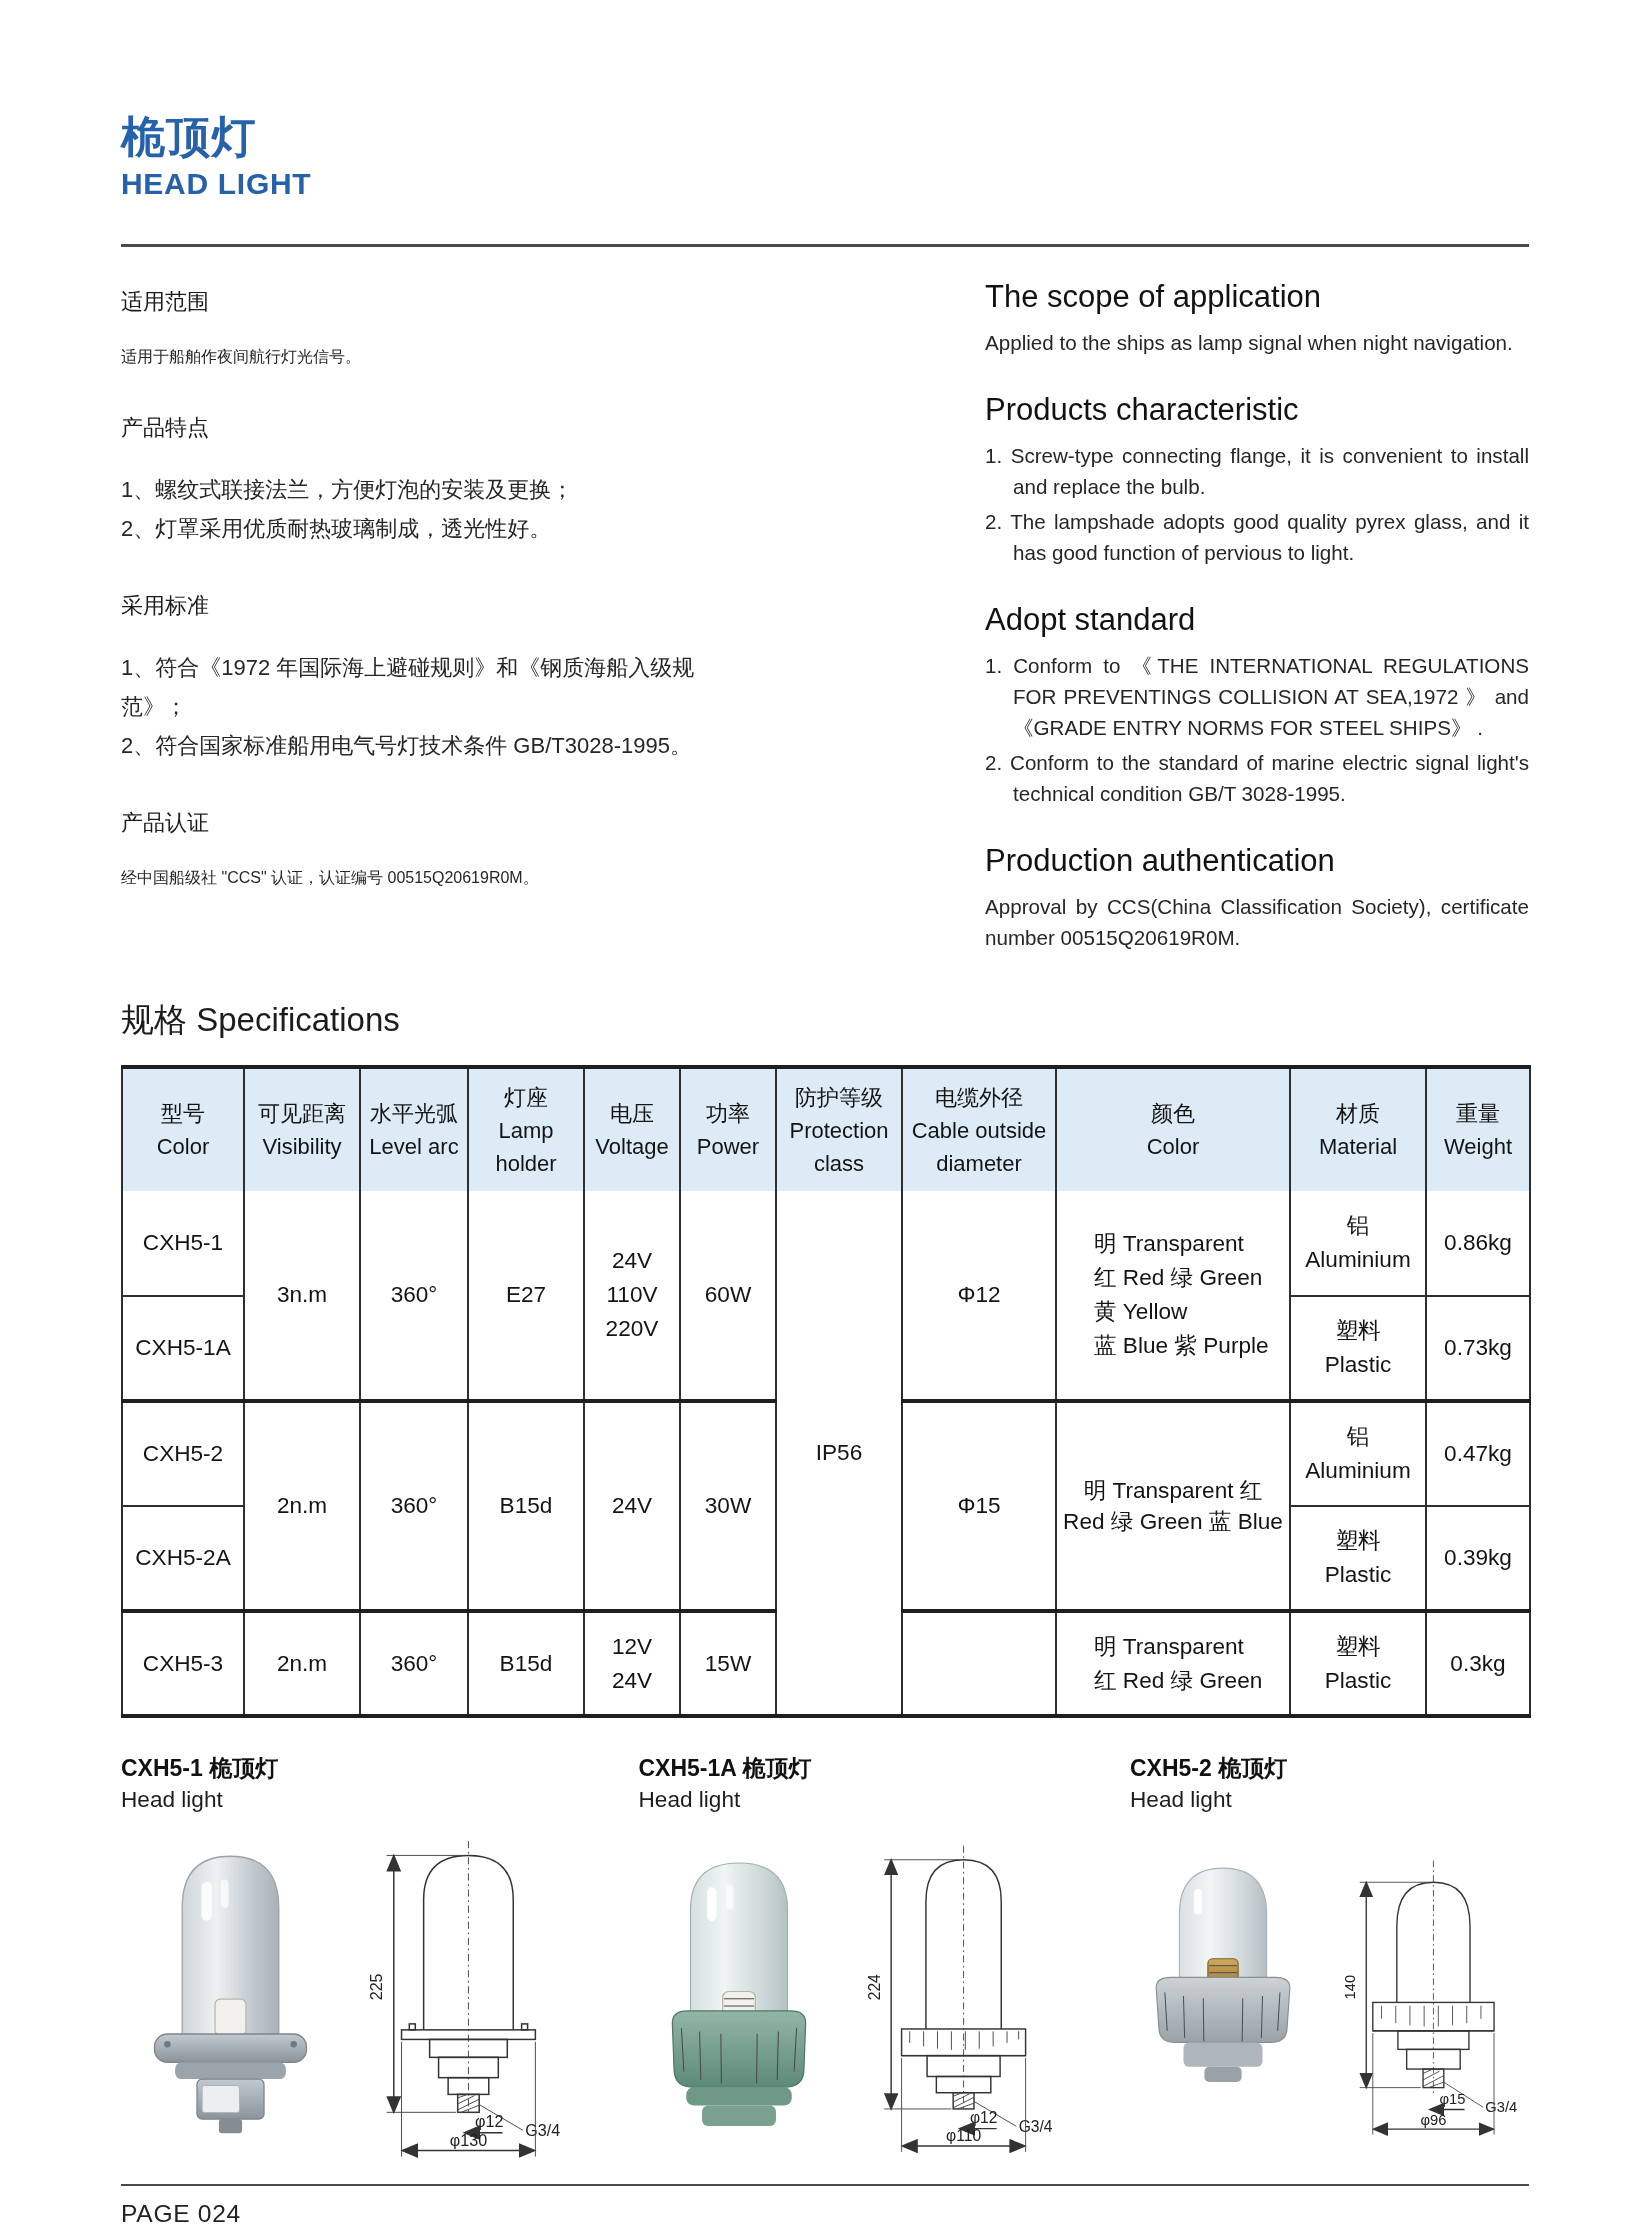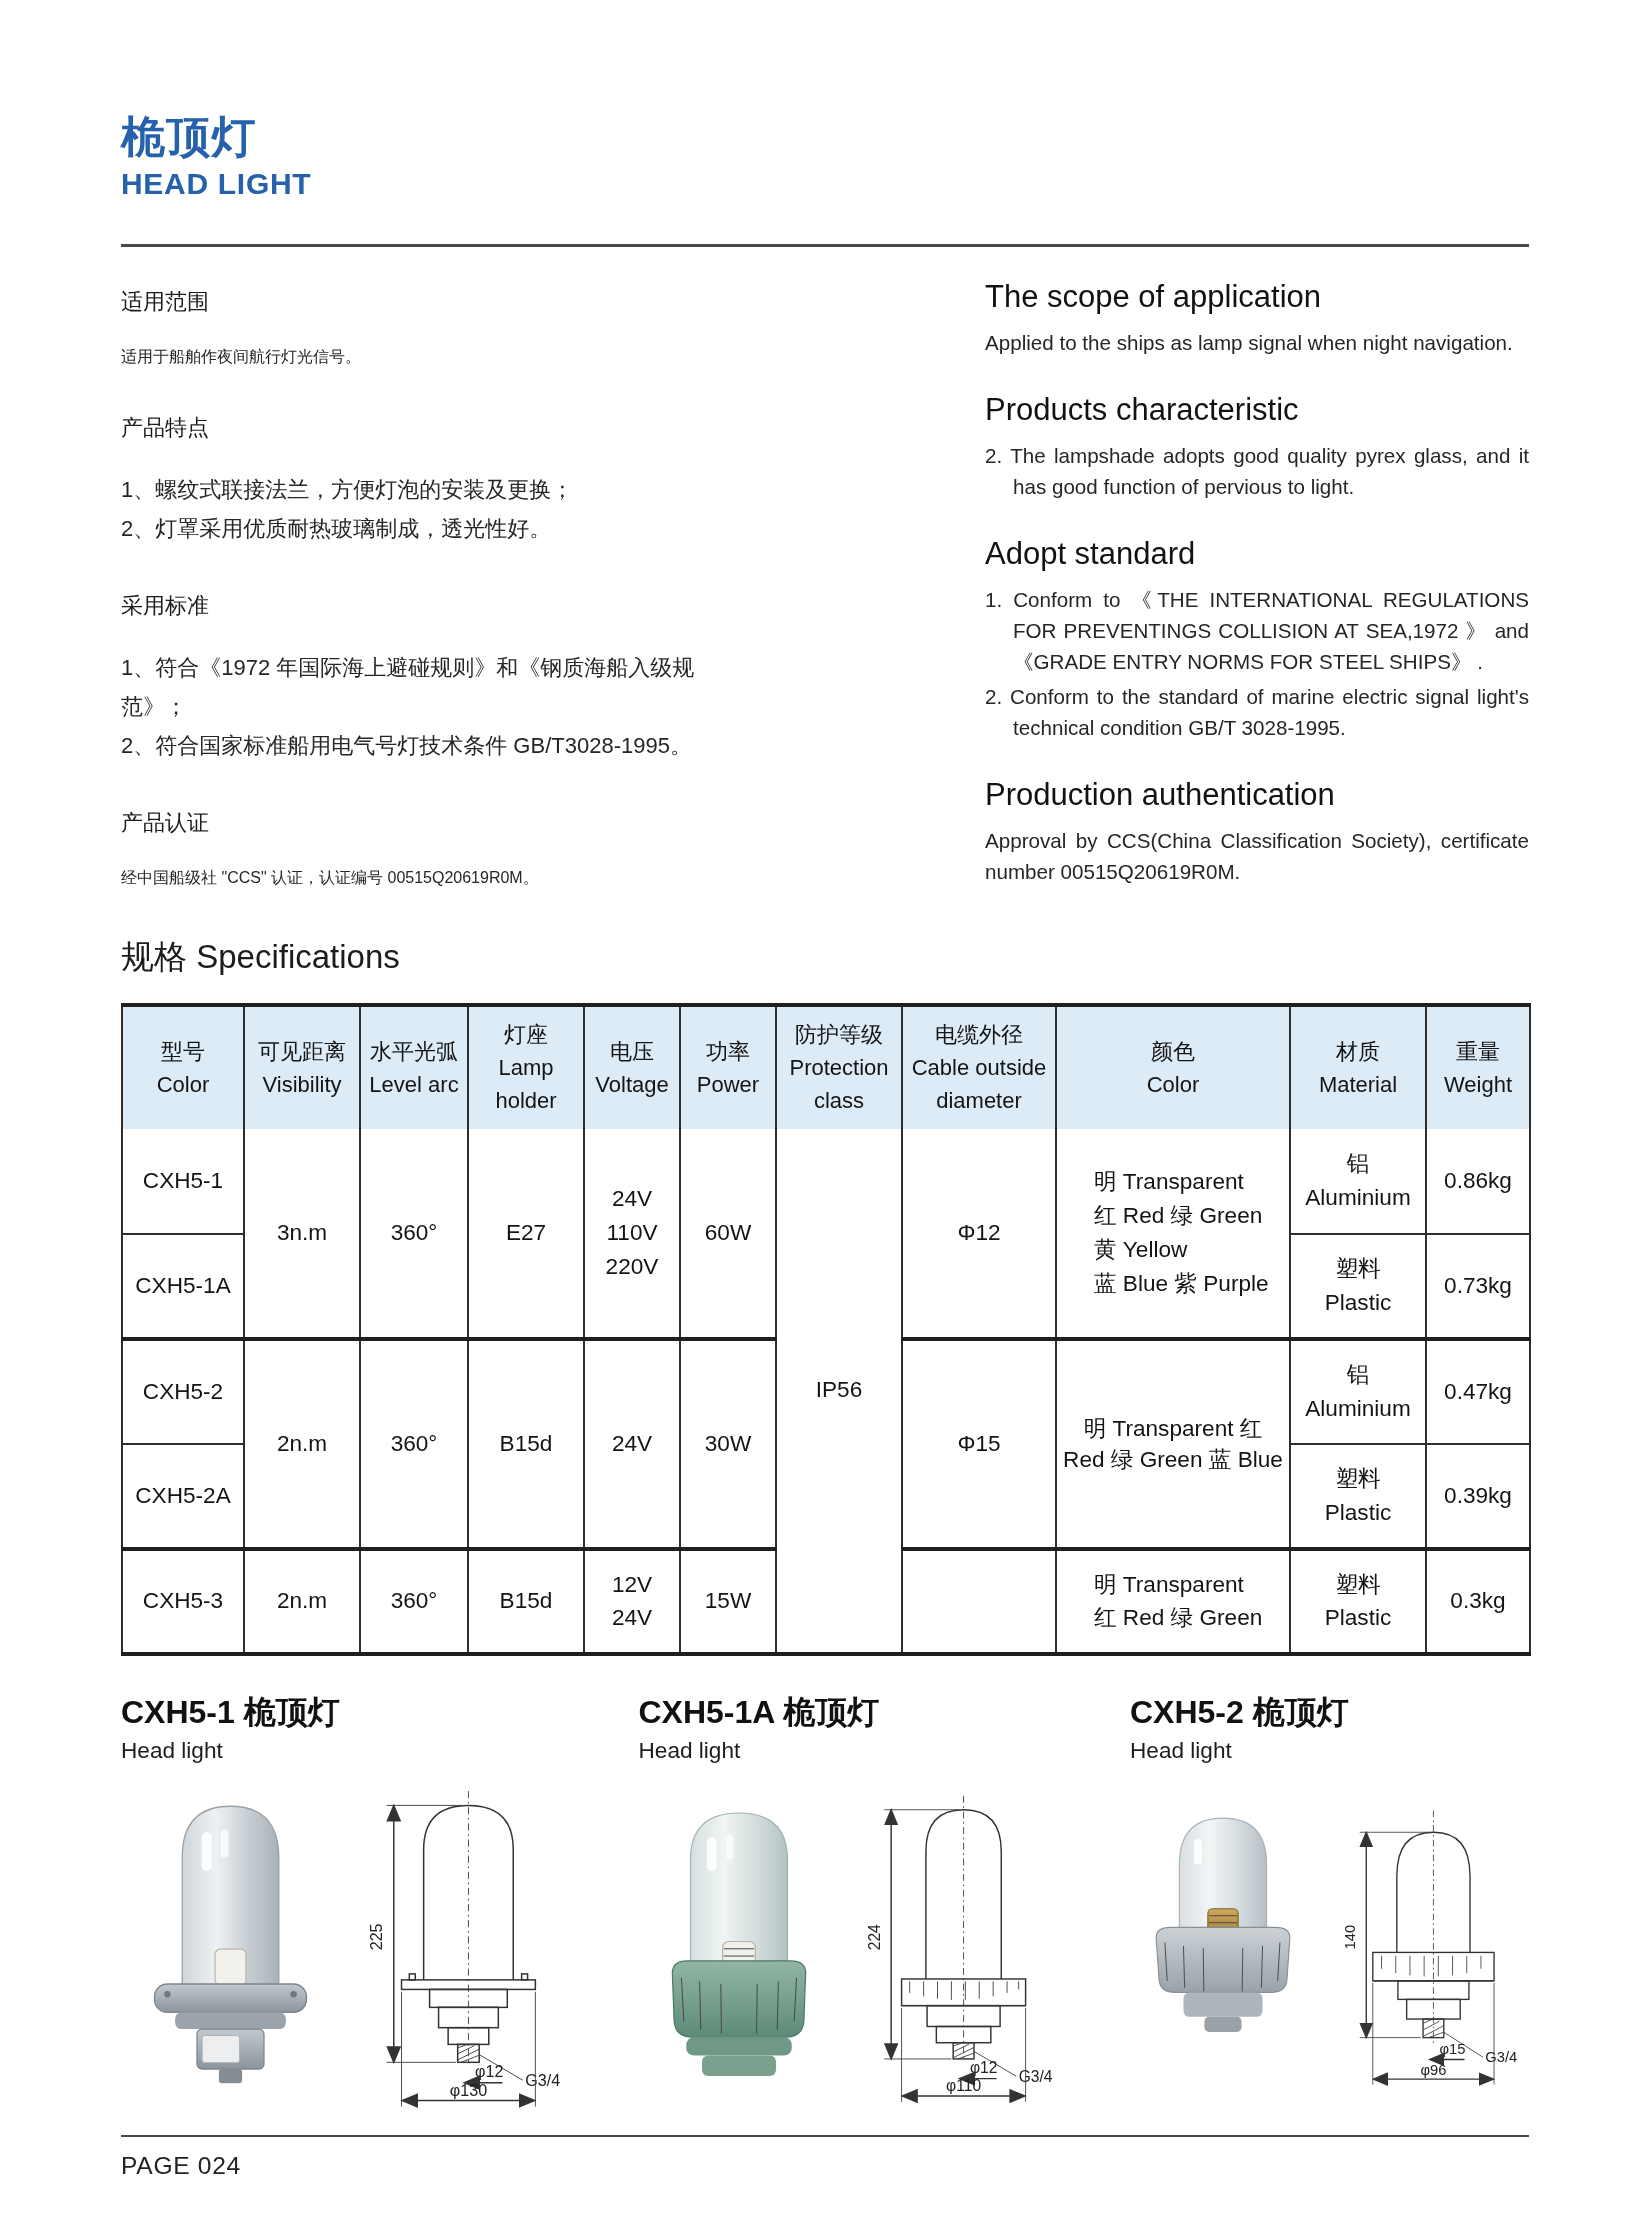--- a/index.html
+++ b/index.html
@@ -37,21 +37,21 @@
     font-size:22px;color:#141414;padding:4px 5.3px;box-sizing:border-box;
   }
   table.specs thead th{background:#ddebf7;font-weight:400;height:124px;border-bottom:none;line-height:1.35;}
   table.specs tr.first-body td{border-top:none;}
   table.specs td{height:105px;font-size:22.6px;}
   table.specs td.group-top{border-top:4px solid #1f1f1f;}
   .pre{white-space:pre-line;line-height:1.5;}
   td.color-cell{text-align:left !important;padding-left:37px !important;}
   
   .drawings{display:flex;justify-content:space-between;margin-top:35px;}
-  .drawing-title{font-size:32px;font-weight:700;color:#111;}
+  .drawing-title{font-size:23px;font-weight:700;color:#111;}
   .drawing-sub{font-size:22.6px;color:#1d1d1d;margin-top:2.7px;}
   .drawing-body{display:flex;align-items:flex-start;margin-top:18.6px;}
   .drawing-body svg{display:block;}
   .dimline{stroke:#333;stroke-width:2.5;fill:none;}
   .thin{stroke:#444;stroke-width:1.6;fill:none;}
   .dimtext{font-family:"Liberation Sans",sans-serif;font-size:27px;fill:#222;}
   
   .footer{margin-top:auto;padding:0 121px 59px 121px;}
   .footer-rule{border:none;border-top:2.7px solid #4a4a4a;margin:0;}
   .footer-text{font-size:24.6px;color:#222;margin-top:14.6px;letter-spacing:0.7px;}
@@ -87,20 +87,21 @@
       <h2 class="zh-h2">产品认证</h2>
       <p class="zh-body">经中国船级社 "CCS" 认证，认证编号 00515Q20619R0M。</p>
     </div>
 
     <div class="col-right">
       <h2 class="en-h2 first">The scope of application</h2>
       <p class="en-body">Applied to the ships as lamp signal when night navigation.</p>
 
       <h2 class="en-h2">Products characteristic</h2>
       <div class="en-list">
+        <p>1. Screw-type connecting flange, it is convenient to install and replace the bulb.</p>
         <p>2. The lampshade adopts good quality pyrex glass, and it has good function of pervious to light.</p>
       </div>
 
       <h2 class="en-h2">Adopt standard</h2>
       <div class="en-list">
         <p>1. Conform to 《THE INTERNATIONAL REGULATIONS FOR PREVENTINGS COLLISION AT SEA,1972 》 and 《GRADE ENTRY NORMS FOR STEEL SHIPS》 .</p>
         <p>2. Conform to the standard of marine electric signal light's technical condition GB/T 3028-1995.</p>
       </div>
 
       <h2 class="en-h2">Production authentication</h2>

